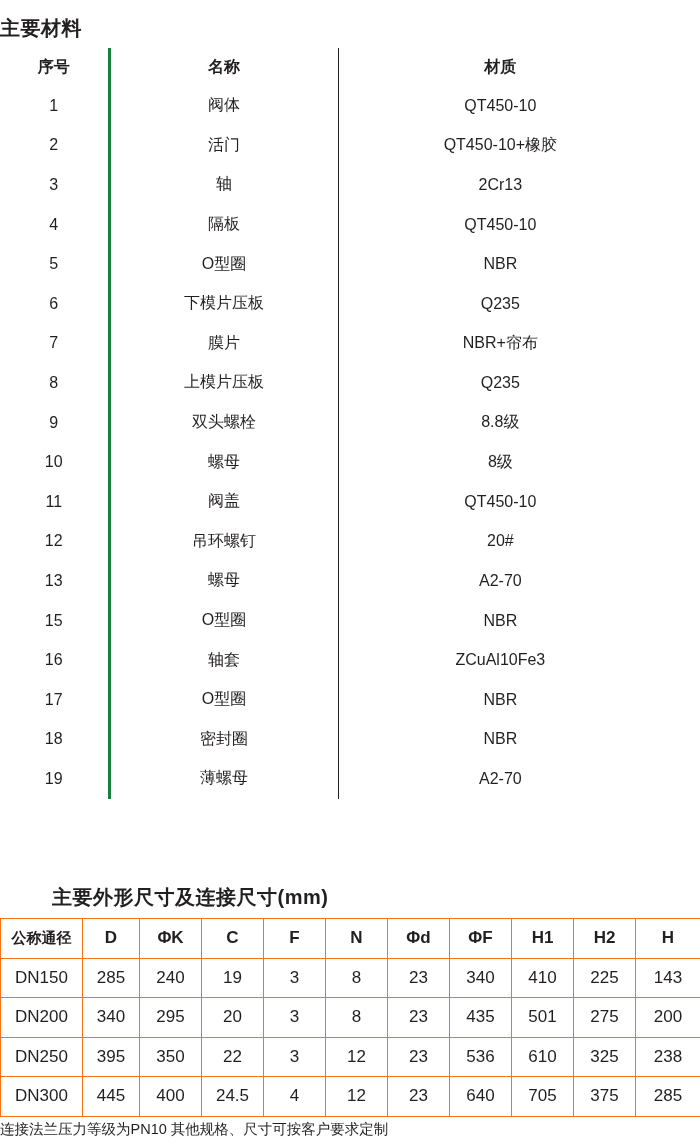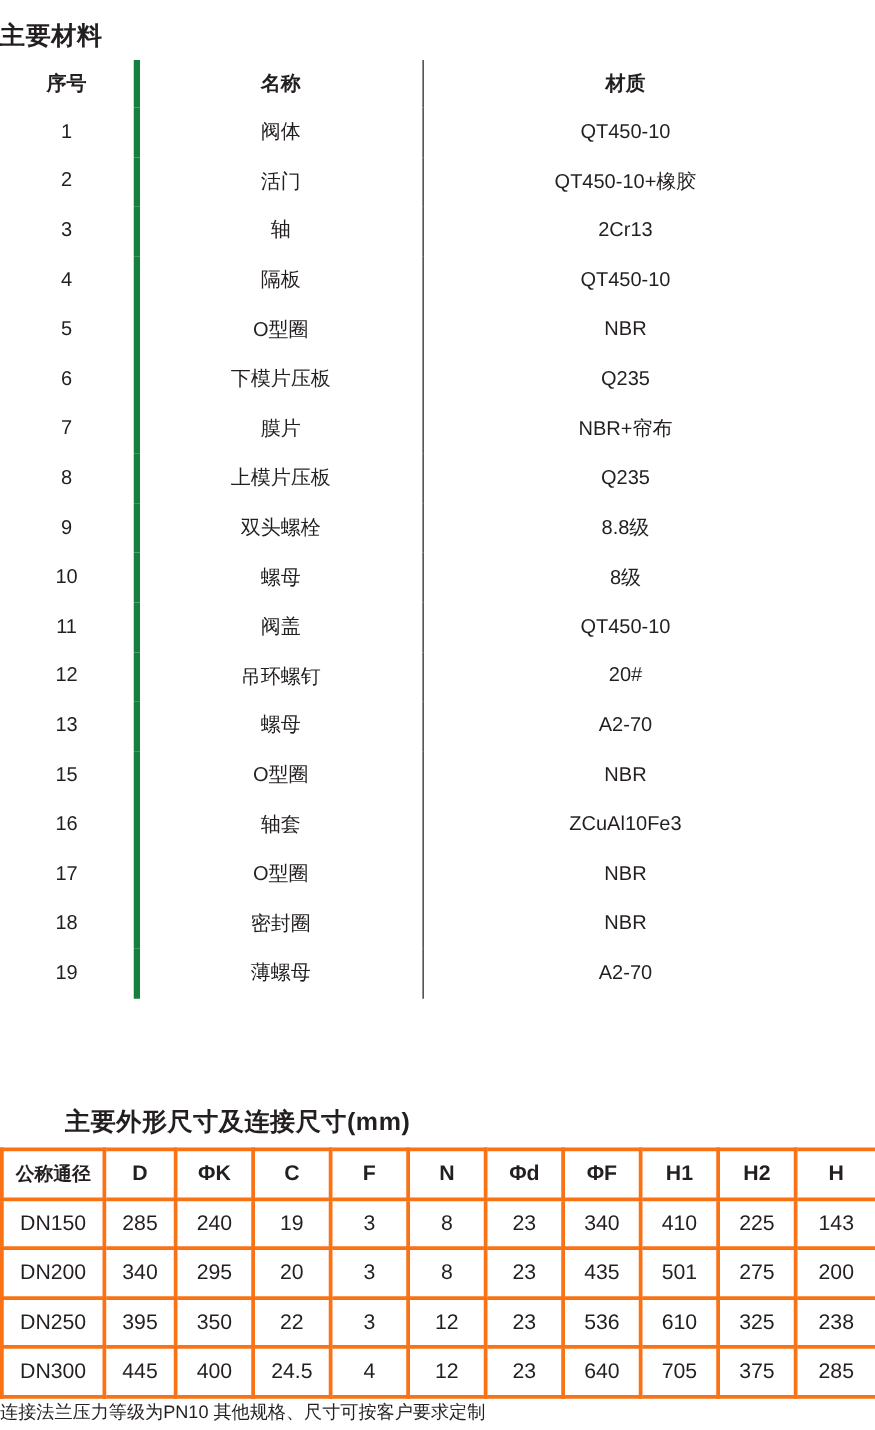--- a/index.html
+++ b/index.html
@@ -60,36 +60,36 @@
     color: #231f20;
   }
   #materials-table thead th {
     font-weight: bold;
     font-size: 16px;
     height: 38px;
   }
   #materials-table .col-idx { width: 120px; }
   #materials-table .col-name {
     width: 255px;
-    border-left: 5px solid #15803d;
+    border-left: 3px solid #15803d;
     border-right: 1px solid #231f20;
   }
   #materials-table .col-mat { width: 325px; padding-left: 22px; }
 
   
   #dimensions-table {
     position: absolute;
     left: 0px;
     top: 918px;
     width: 700px;
     border-collapse: collapse;
     table-layout: fixed;
   }
   #dimensions-table th, #dimensions-table td {
-    border: 3px solid #f97316;
+    border: 1px solid #f97316;
     text-align: center;
     vertical-align: middle;
     height: 39.5px;
     font-size: 17px;
     color: #231f20;
     padding: 0 1px;
     overflow: hidden;
     white-space: nowrap;
   }
   #dimensions-table thead th {

